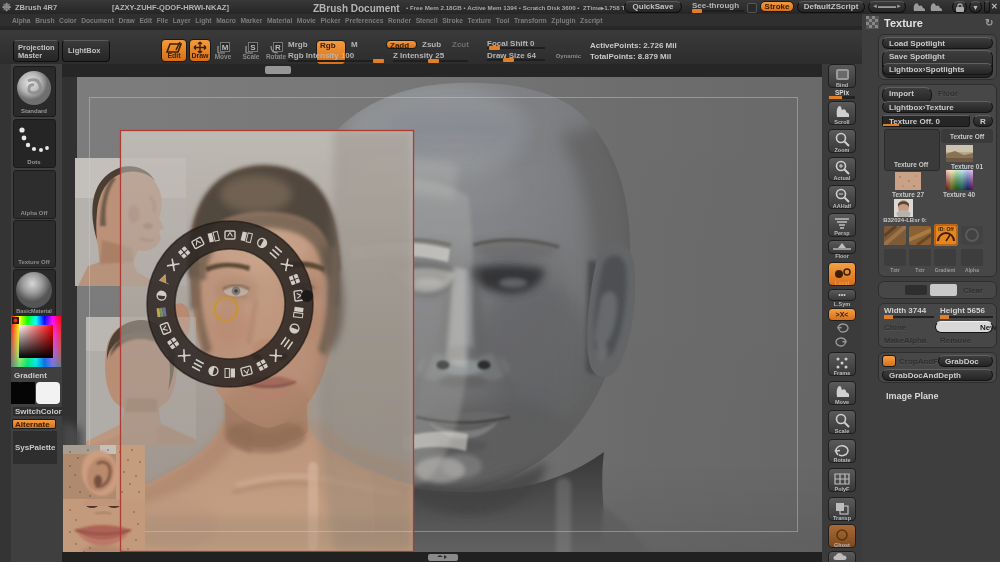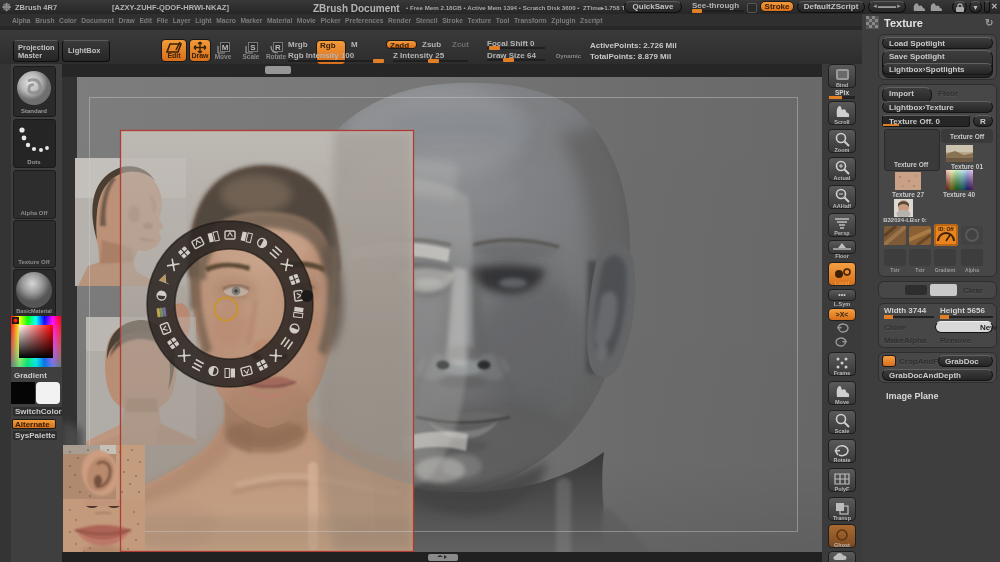--- a/index.html
+++ b/index.html
@@ -217,21 +217,21 @@
       </g>
       <rect x="1" y="1" width="7" height="7" fill="#1a1a1a"></rect>
         <circle cx="4.5" cy="4.5" r="2" fill="#ff2200"></circle>
     </svg>
   </div>
   <div class="abs t" style="left:14px;top:371px;font-size:8px;color:#c9c9c9;">Gradient</div>
   <div class="abs" style="left:11px;top:382px;width:24px;height:22px;background:#050505;"></div>
   <div class="abs" style="left:36px;top:382px;width:24px;height:22px;background:#f2f2f2;border-radius:4px;"></div>
   <div class="abs t" style="left:13px;top:407px;font-size:8px;color:#c9c9c9;background:#2e2e2e;padding:0 2px;">SwitchColor</div>
   <div class="obtn" style="left:12px;top:419px;width:44px;height:10px;font-size:8px;line-height:9px;padding-left:2px;border-radius:2px;">Alternate</div>
-  <div class="abs t" style="left:13px;top:431px;font-size:8px;color:#c9c9c9;background:#2e2e2e;padding:0 2px;">SysPalette</div>
+  <div class="abs t" style="left:13px;top:431px;font-size:8px;color:#c9c9c9;background:#2e2e2e;padding:12px 2px;">SysPalette</div>
 
   <svg id="cv" class="abs" style="left:62px;top:64px;" width="760" height="498" viewBox="62 64 760 498">
 <defs>
 <radialGradient id="hd" cx="0.44" cy="0.18" r="1.1">
  <stop offset="0" stop-color="#8b8d90"></stop>
           <stop offset="0.35" stop-color="#7c7d80"></stop>
  <stop offset="0.7" stop-color="#696969"></stop>
           <stop offset="1" stop-color="#4b4b4b"></stop>
 </radialGradient>
 <linearGradient id="nk" x1="0" y1="0" x2="0" y2="1">

